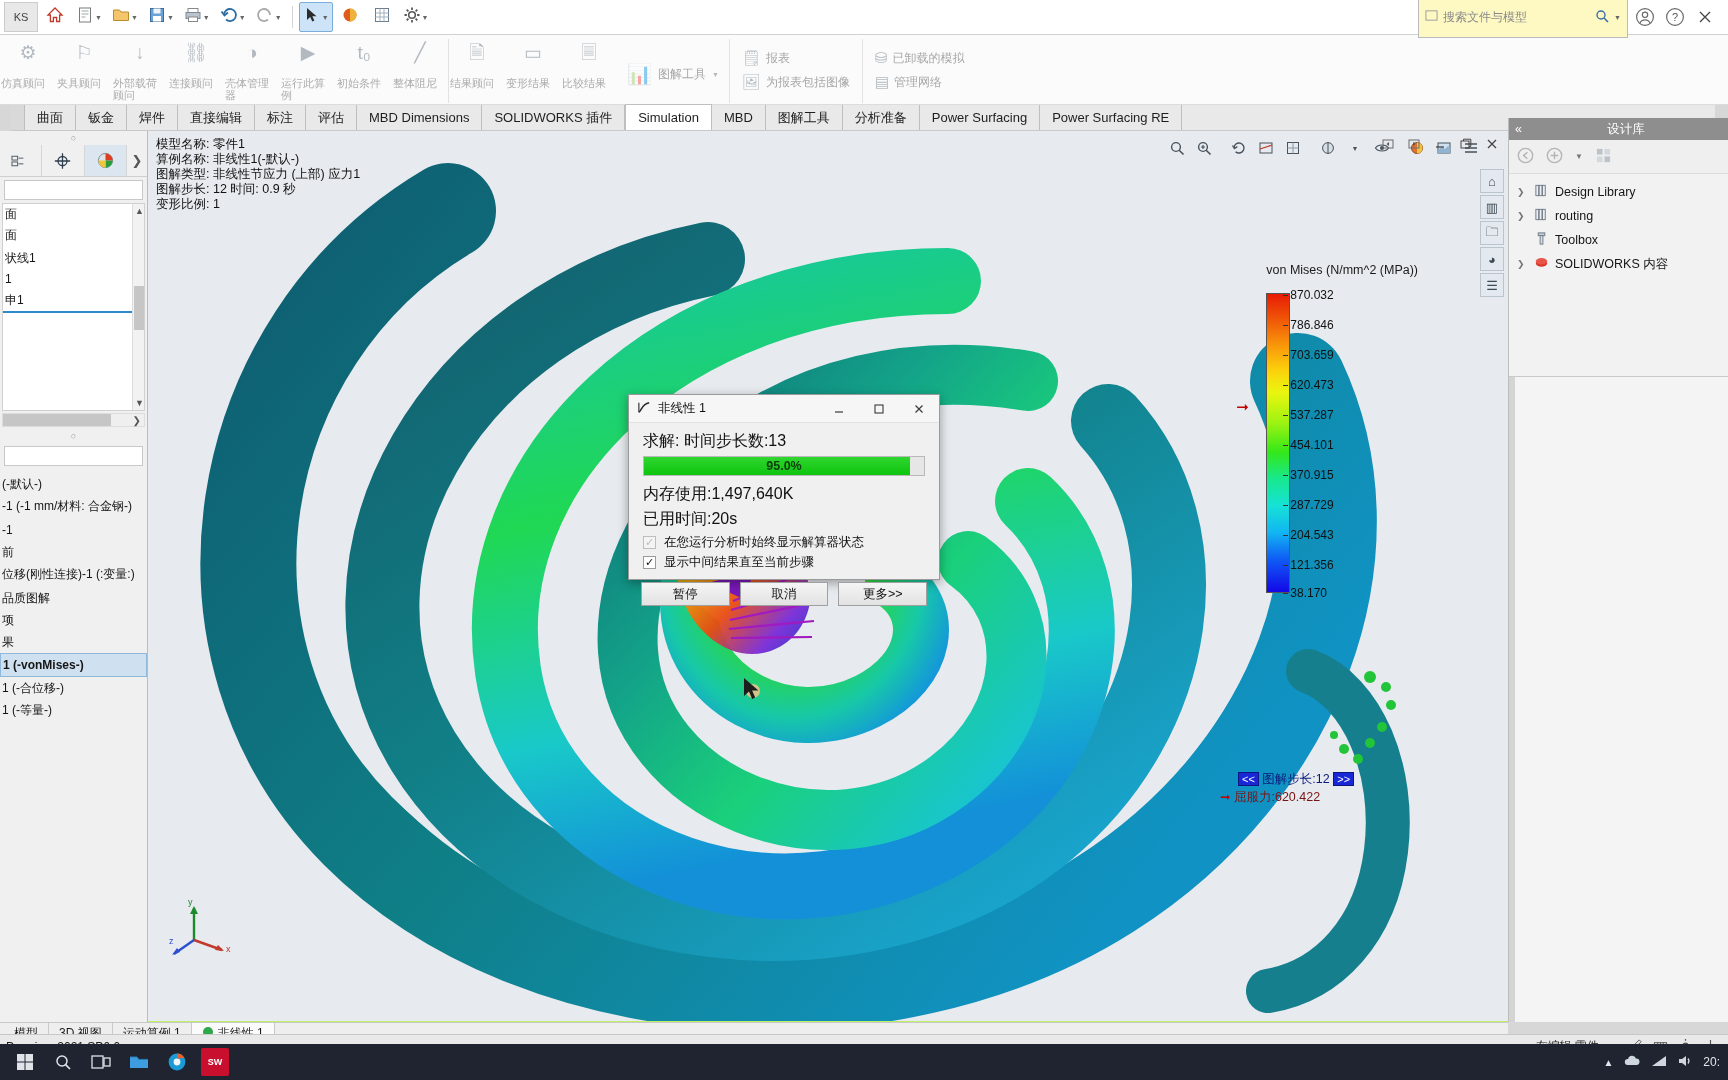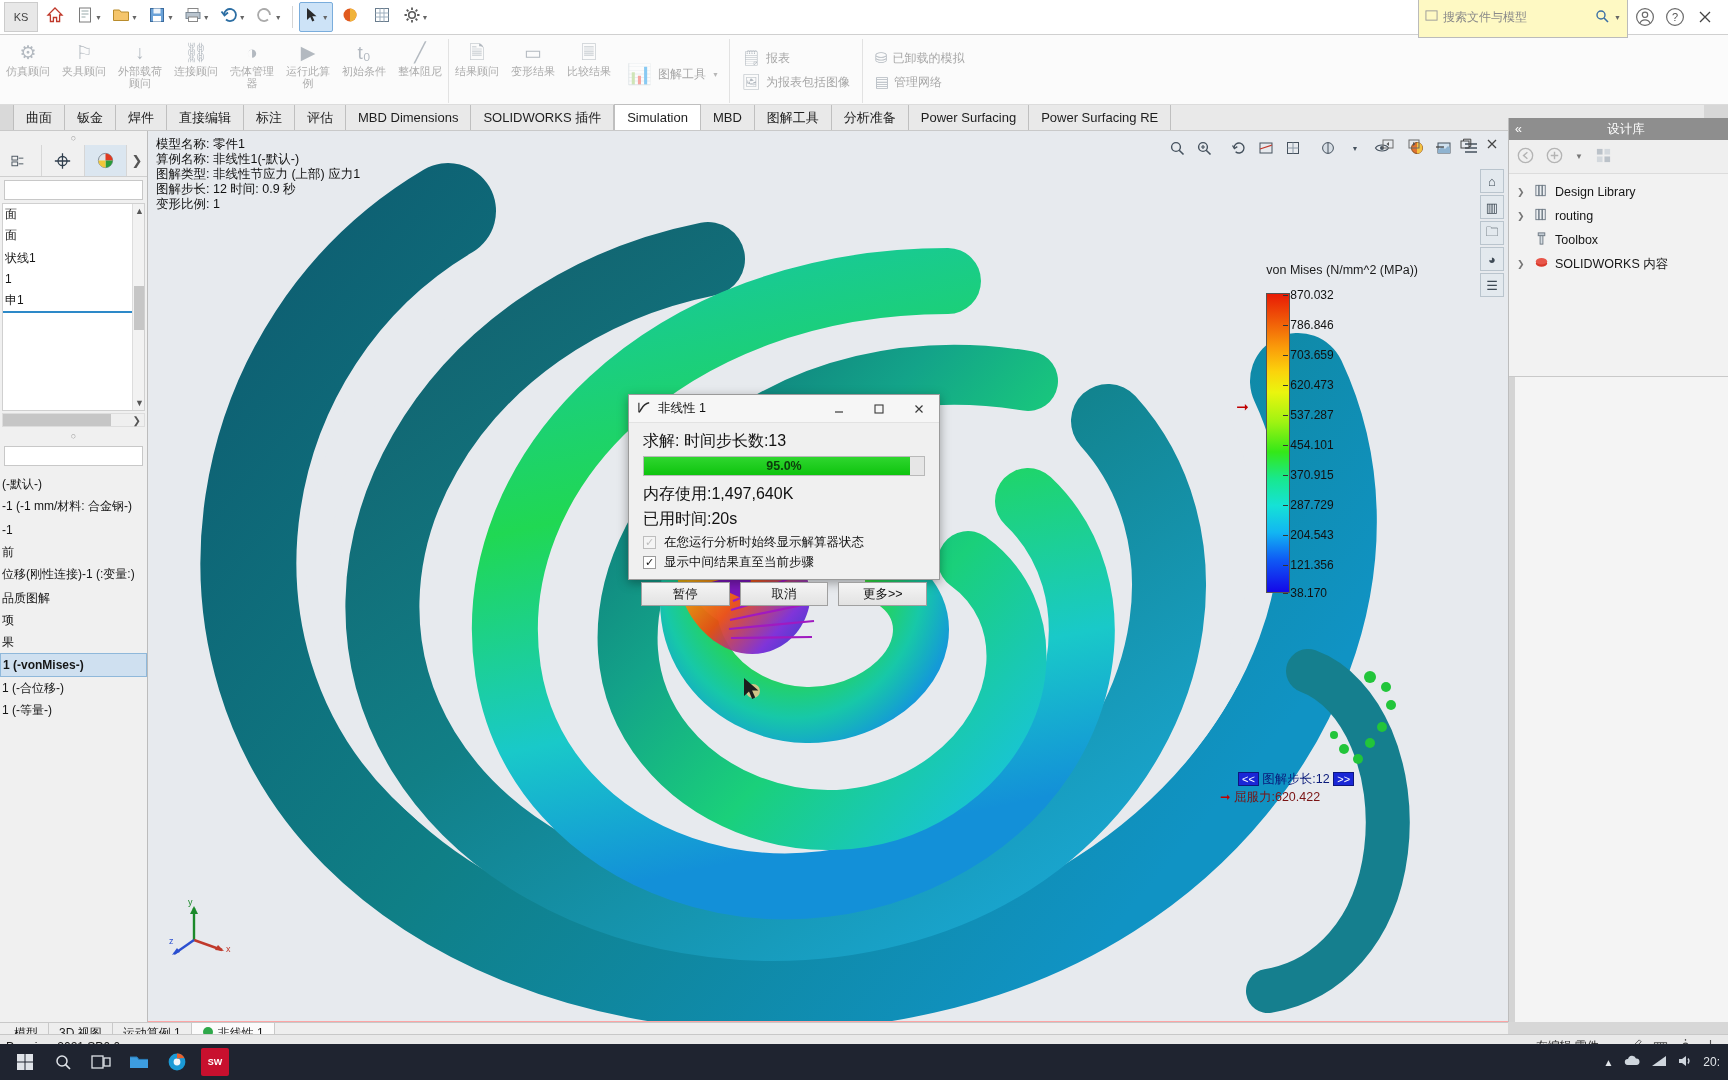--- a/index.html
+++ b/index.html
@@ -54,37 +54,37 @@
     display: flex; align-items: flex-start; padding-top: 4px;
   }
   .rgroup { display: flex; align-items: flex-start; height: 64px; }
   .rgroup + .rgroup { border-left: 1px solid #e2e2e2; }
   .rbtn {
     width: 56px; min-height: 60px; display: flex; flex-direction: column;
     align-items: center; padding-top: 4px; gap: 2px; opacity: .45;
   }
   .rbtn .glyph { font-size: 19px; color: #5d6b7a; line-height: 20px; }
   .rbtn .lbl {
-    font-size: 11px; color: #4a4a4a; text-align: center; line-height: 12px;
-    width: 54px; word-break: break-all;
+    font-size: 11px; color: #4a4a4a; line-height: 12px;
+    width: 54px; word-break: break-all; margin-top: 12px;
   }
   .rwide {
     display: flex; align-items: center; gap: 5px; padding: 3px 8px;
     opacity: .45; font-size: 12px; color: #3d3d3d; white-space: nowrap;
   }
   .rwide .glyph { font-size: 15px; color: #5d6b7a; }
   .rstack { display: flex; flex-direction: column; justify-content: center;
             height: 62px; padding: 0 4px; }
   .rbig { display:flex; align-items:center; gap:6px; padding: 8px 6px 0 6px;
           opacity:.45; font-size:12px; color:#3d3d3d; white-space:nowrap; }
   .rbig .glyph { font-size: 20px; color:#5d6b7a; }
 
   
   .tabstrip {
-    position: absolute; top: 105px; left: 0; width: 1704px; height: 26px;
+    position: absolute; top: 105px; left: 11px; width: 1704px; height: 26px;
     background: #e9e9e9; display: flex; align-items: flex-end;
     border-bottom: 1px solid #c9c9c9;
   }
   .tabstrip .spacer { width: 14px; height: 100%; background:#d9d9d9;
                       border-right:1px solid #bdbdbd;}
   .tab {
     height: 25px; padding: 0 12px; display: flex; align-items: center;
     font-size: 13px; color: #1e1e1e; background: #e9e9e9;
     border-right: 1px solid #bfbfbf; white-space: nowrap;
   }
@@ -121,21 +121,21 @@
   .hscroll { height: 14px; margin: 2px; background:#efefef;
              border:1px solid #ddd; display:flex; align-items:center; }
   .hscroll .hthumb { width: 108px; height: 12px; background:#c6c6c6; }
   .hscroll .har { margin-left:auto; font-size:10px; color:#555; padding-right:3px;}
   .lp-lower { padding-top: 4px; }
   .lp-lower .tnode { line-height: 20px; }
 
   
   .gfx {
     position: absolute; top: 131px; left: 148px; right: 220px; bottom: 58px;
-    background: #fca5a5; overflow: hidden;
+    background: #bef264; overflow: hidden;
   }
   .gfx-toolbar {
     position: absolute; top: 4px; right: 24px; height: 26px;
     display: flex; align-items: center; gap: 1px; z-index: 6;
   }
   .gt { width: 26px; height: 24px; display:flex; align-items:center;
         justify-content:center; font-size: 14px; color:#46525e; }
   .gt.sep { width: 7px; }
   .win-ctl {
     position: absolute; top: 3px; right: 6px; display: flex; gap: 6px;

